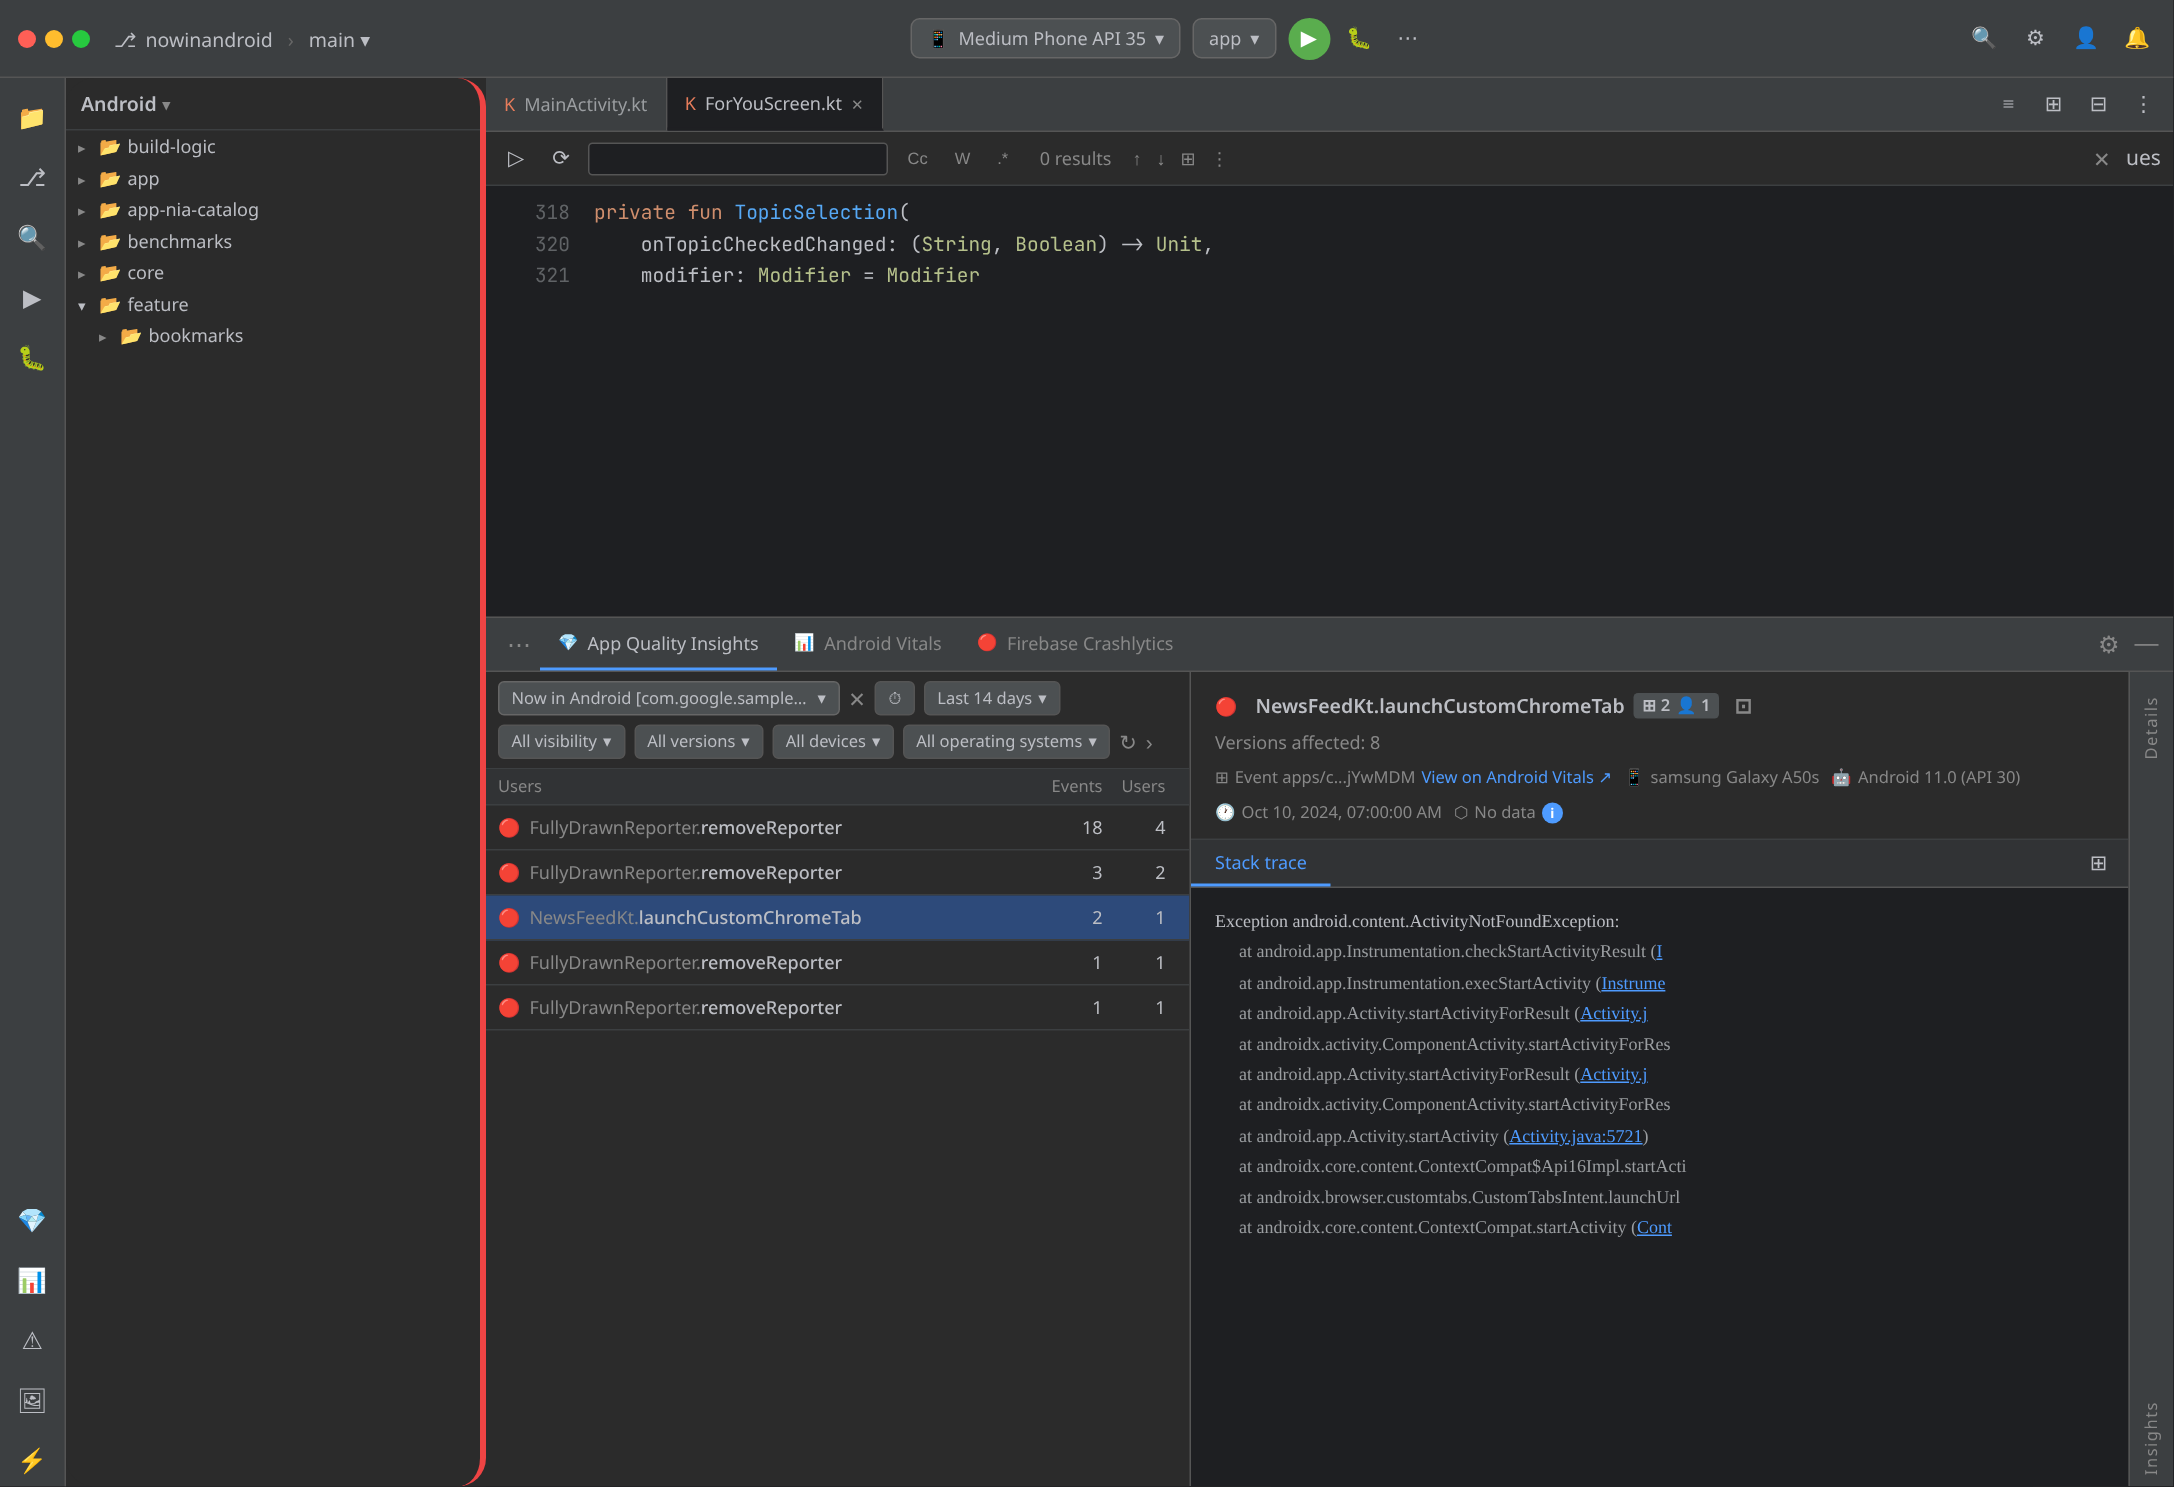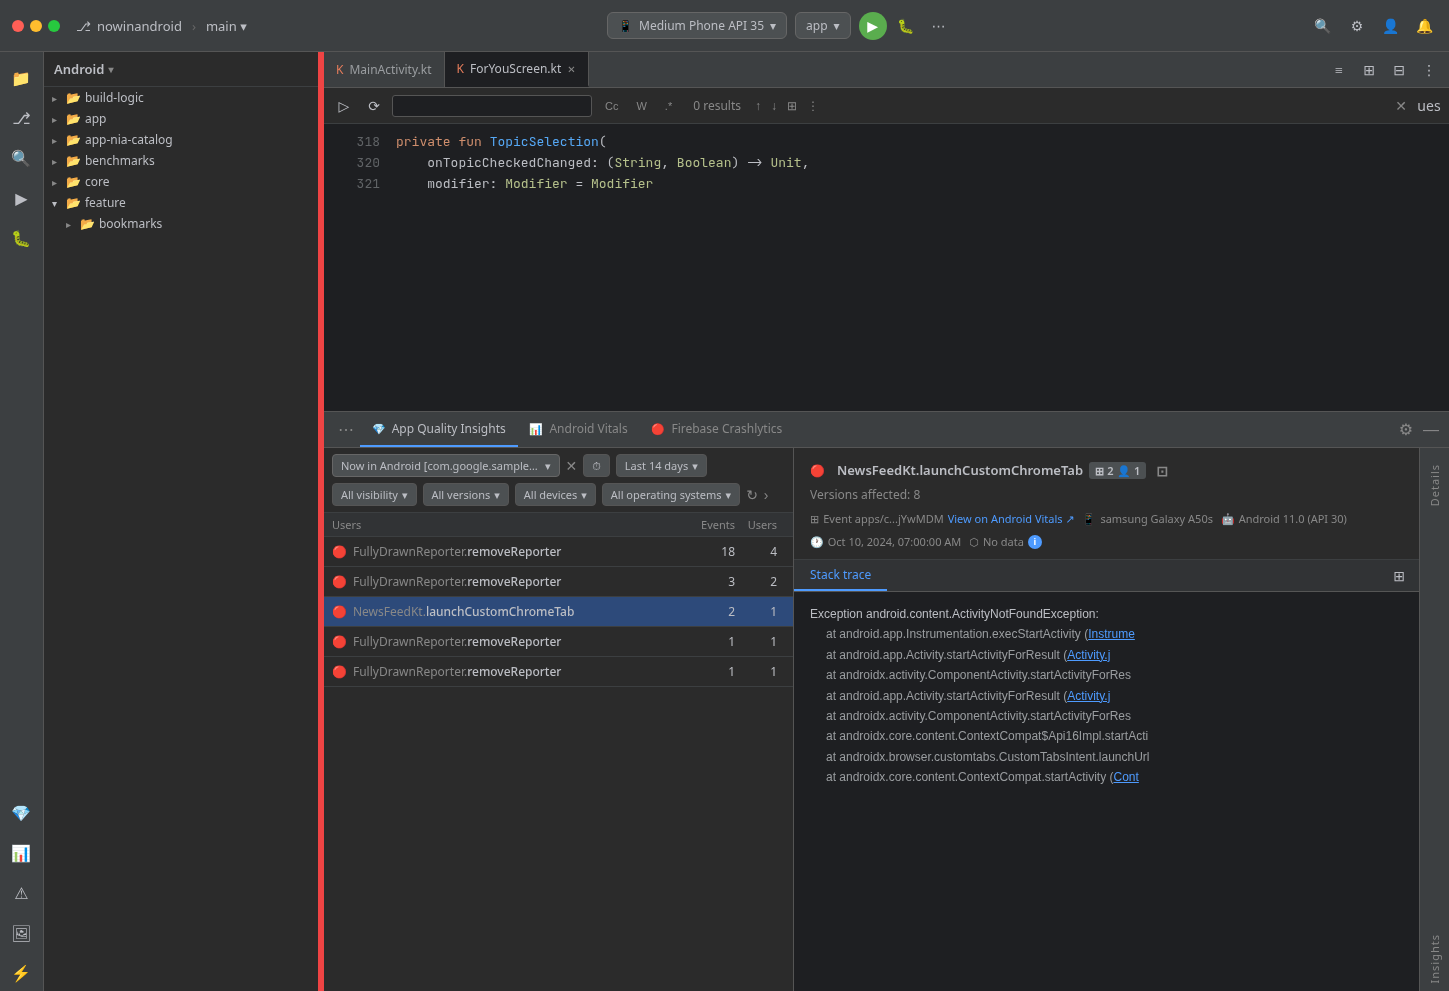--- a/index.html
+++ b/index.html
@@ -76,24 +76,25 @@
       width: 36px; height: 36px;
       display: flex; align-items: center; justify-content: center;
       color: #bcbec4; font-size: 16px; cursor: pointer; border-radius: 6px;
     }
     .sidebar-icon-bottom { margin-top: auto; }
 
     
     .file-tree {
       width: 280px;
       background: #2b2b2b;
-      border-right: 6px solid #ef4444;
+      border-right: 4px solid #ef4444;
       overflow: hidden;
       display: flex;
       flex-direction: column;
+      border-radius: 19px;
     }
     .file-tree-header {
       display: flex; align-items: center; padding: 8px 10px;
       font-weight: 600; color: #bcbec4; font-size: 13px;
       border-bottom: 1px solid #3c3f41;
     }
     .file-tree-header .dropdown-arrow { margin-left: 4px; font-size: 10px; color: #888; }
     .tree-items { overflow-y: auto; flex: 1; }
     .tree-item {
       display: flex; align-items: center; padding: 2px 8px 2px 0;
@@ -300,21 +301,21 @@
       background: #313335;
     }
     .detail-tab {
       padding: 6px 16px; cursor: pointer; font-size: 12px; color: #888;
       border-bottom: 2px solid transparent;
     }
     .detail-tab.active { color: #4e9bff; border-bottom-color: #4e9bff; }
 
     .stack-trace {
       flex: 1; overflow-y: auto; padding: 12px 16px;
-      font-family: Liberation Sans, sans-serif;
+      font-family: Liberation Serif, serif;
       font-size: 12px; line-height: 1.7; background: #1e1f22;
     }
     .stack-exception { color: #bcbec4; }
     .stack-line { color: #9a9da0; padding-left: 16px; }
     .stack-link { color: #4e9bff; text-decoration: underline; cursor: pointer; }
 
     
     .right-sidebar {
       width: 30px;
       background: #3c3f41;
@@ -672,33 +673,39 @@
           <div class="detail-tabs">
             <div class="detail-tab active">Stack trace</div>
             <div style="margin-left:auto; display:flex; align-items:center; padding:0 8px;">
               <div class="icon-btn">⊞</div>
             </div>
           </div>
 
           <div class="stack-trace">
             <div class="stack-exception">Exception android.content.ActivityNotFoundException:</div>
             <div class="stack-line">
+              at android.app.Instrumentation.checkStartActivityResult (<span class="stack-link">I</span>
+            </div>
+            <div class="stack-line">
               at android.app.Instrumentation.execStartActivity (<span class="stack-link">Instrume</span>
             </div>
             <div class="stack-line">
               at android.app.Activity.startActivityForResult (<span class="stack-link">Activity.j</span>
             </div>
             <div class="stack-line">
               at androidx.activity.ComponentActivity.startActivityForRes
             </div>
             <div class="stack-line">
               at android.app.Activity.startActivityForResult (<span class="stack-link">Activity.j</span>
             </div>
             <div class="stack-line">
               at androidx.activity.ComponentActivity.startActivityForRes
+            </div>
+            <div class="stack-line">
+              at android.app.Activity.startActivity (<span class="stack-link">Activity.java:5721</span>)
             </div>
             <div class="stack-line">
               at androidx.core.content.ContextCompat$Api16Impl.startActi
             </div>
             <div class="stack-line">
               at androidx.browser.customtabs.CustomTabsIntent.launchUrl
             </div>
             <div class="stack-line">
               at androidx.core.content.ContextCompat.startActivity (<span class="stack-link">Cont</span>
             </div>

